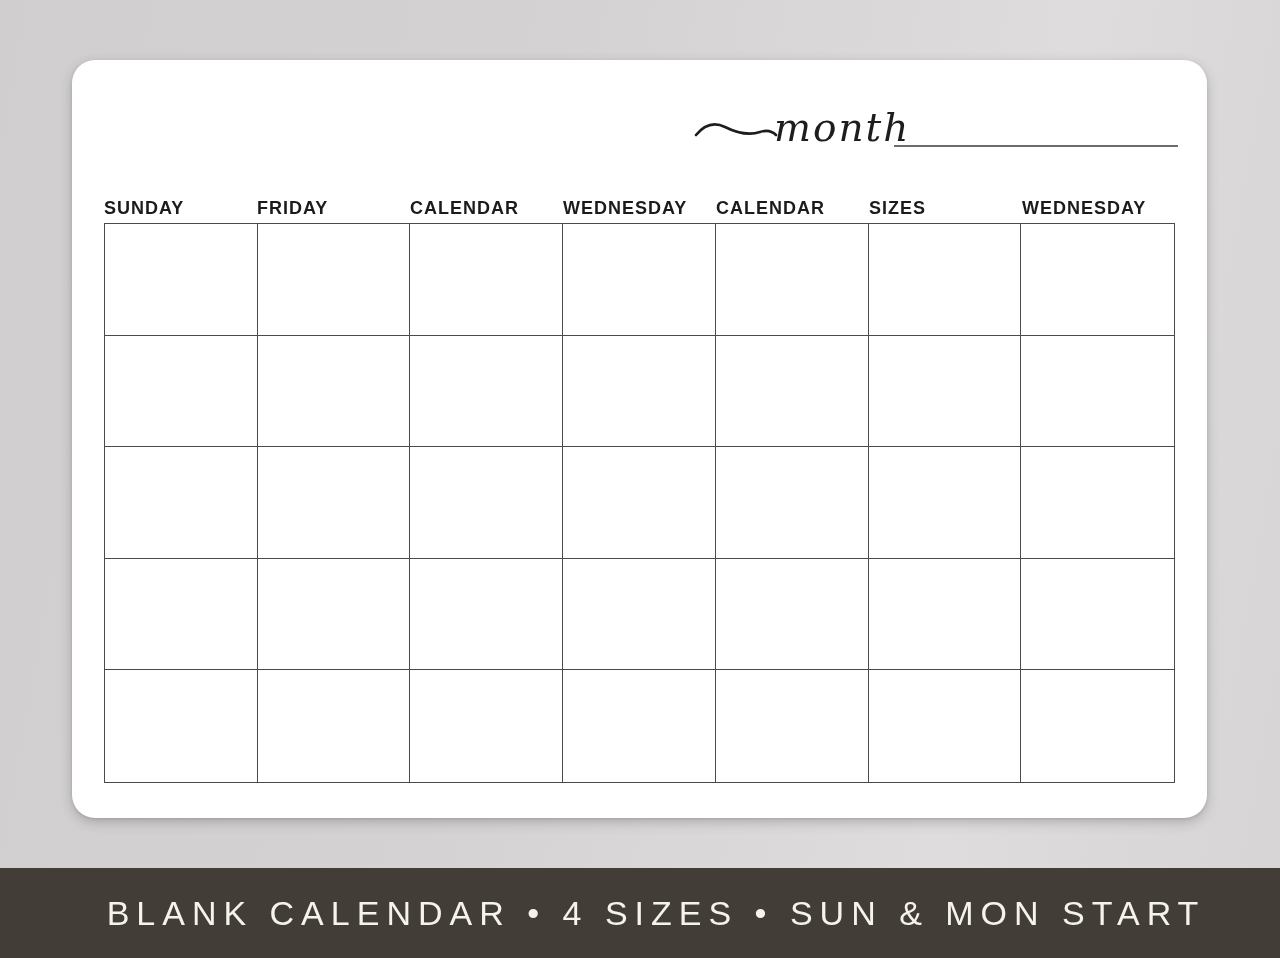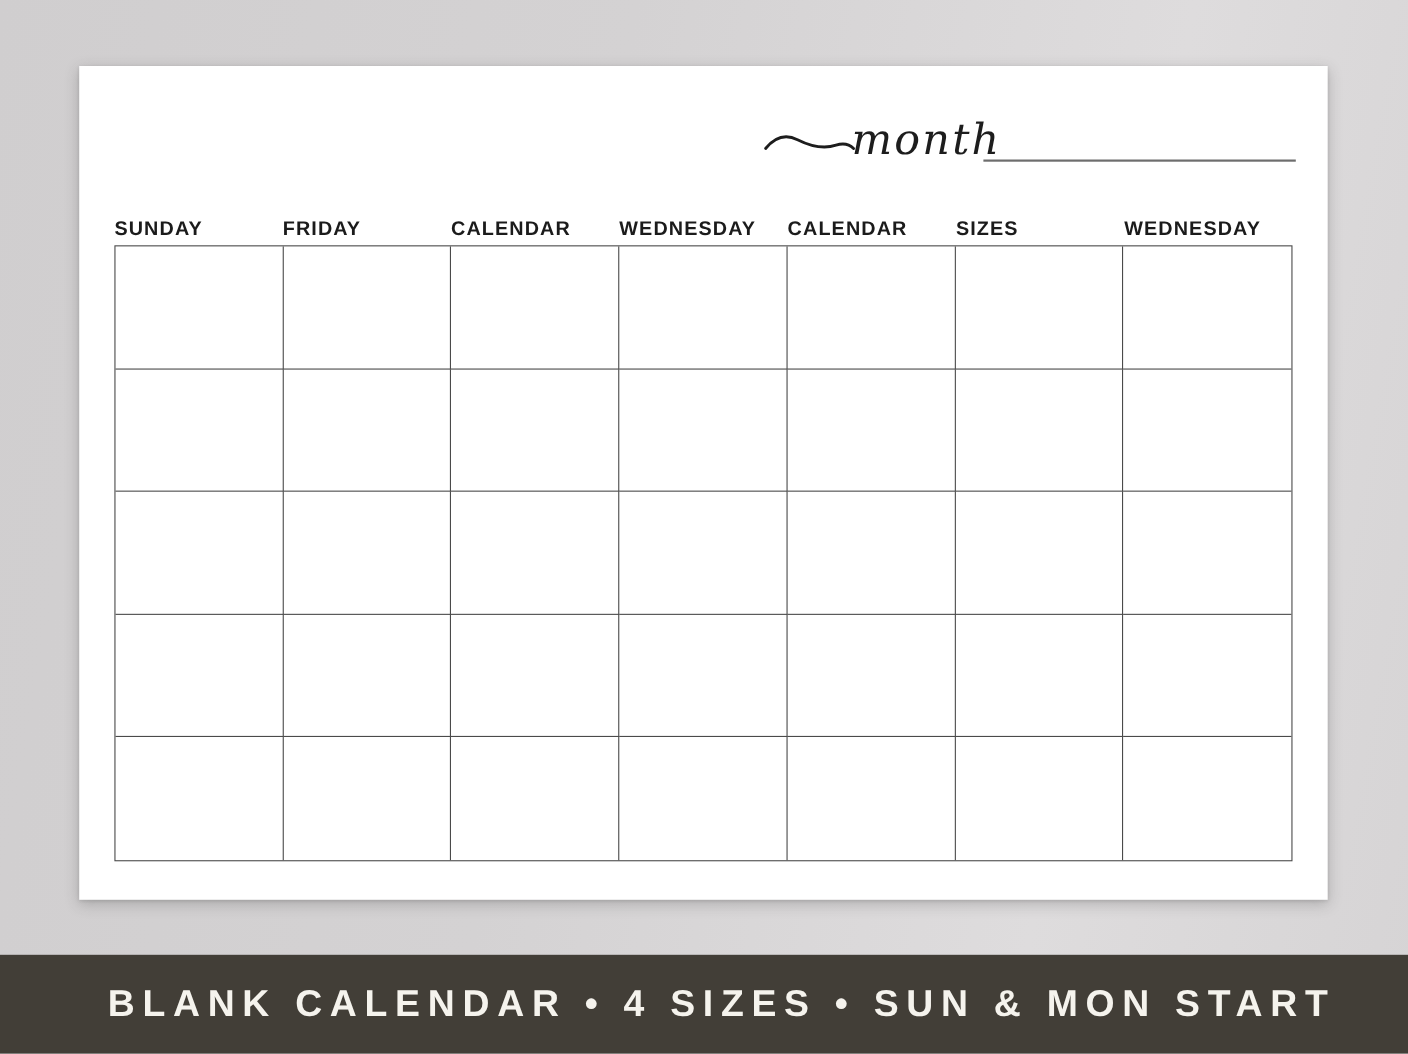--- a/index.html
+++ b/index.html
@@ -18,20 +18,21 @@
 
   .stage{
     position:relative;width:1280px;height:958px;
     background:linear-gradient(100deg,#d0cecf 0%,#d4d2d3 40%,#dedcdd 75%,#d6d4d5 100%);
   }
 
   .paper{
     position:absolute;left:72px;top:60px;width:1135px;height:758px;
     background:var(--paper,#fff);
     box-shadow:0 4px 12px rgba(60,60,60,0.28),0 1px 3px rgba(0,0,0,0.10);
+    border-radius:23px;
   }
 
   
   .swash{position:absolute;left:622px;top:58px;width:84px;height:28px;}
   .month-word{
     position:absolute;left:702px;top:48px;
     font-family:"DejaVu Serif","Liberation Serif",serif;
     font-style:italic;font-size:39px;letter-spacing:2px;
     color:var(--ink,#1d1d1d);line-height:1;white-space:nowrap;
   }
@@ -60,21 +61,21 @@
   .cell{border-right:1px solid var(--grid-line,#4a4a4a);border-bottom:1px solid var(--grid-line,#4a4a4a);}
   .cell.last-col{border-right:none;}
   .cell.last-row{border-bottom:none;}
 
   
   .banner{
     position:absolute;left:0;top:868px;width:1280px;height:90px;
     background:var(--banner-background,#423e37);
     color:var(--banner-text,#f5f3ed);
     display:flex;align-items:center;justify-content:center;
-    font-size:34px;font-weight:700;letter-spacing:7px;white-space:nowrap;padding-left:32px;
+    font-size:34px;font-weight:400;letter-spacing:7px;white-space:nowrap;padding-left:32px;
   }
 </style>
 </head>
 <body>
 
 <div class="stage">
 
   <div class="paper">
 
     <svg class="swash" viewBox="0 0 84 28" aria-hidden="true">

